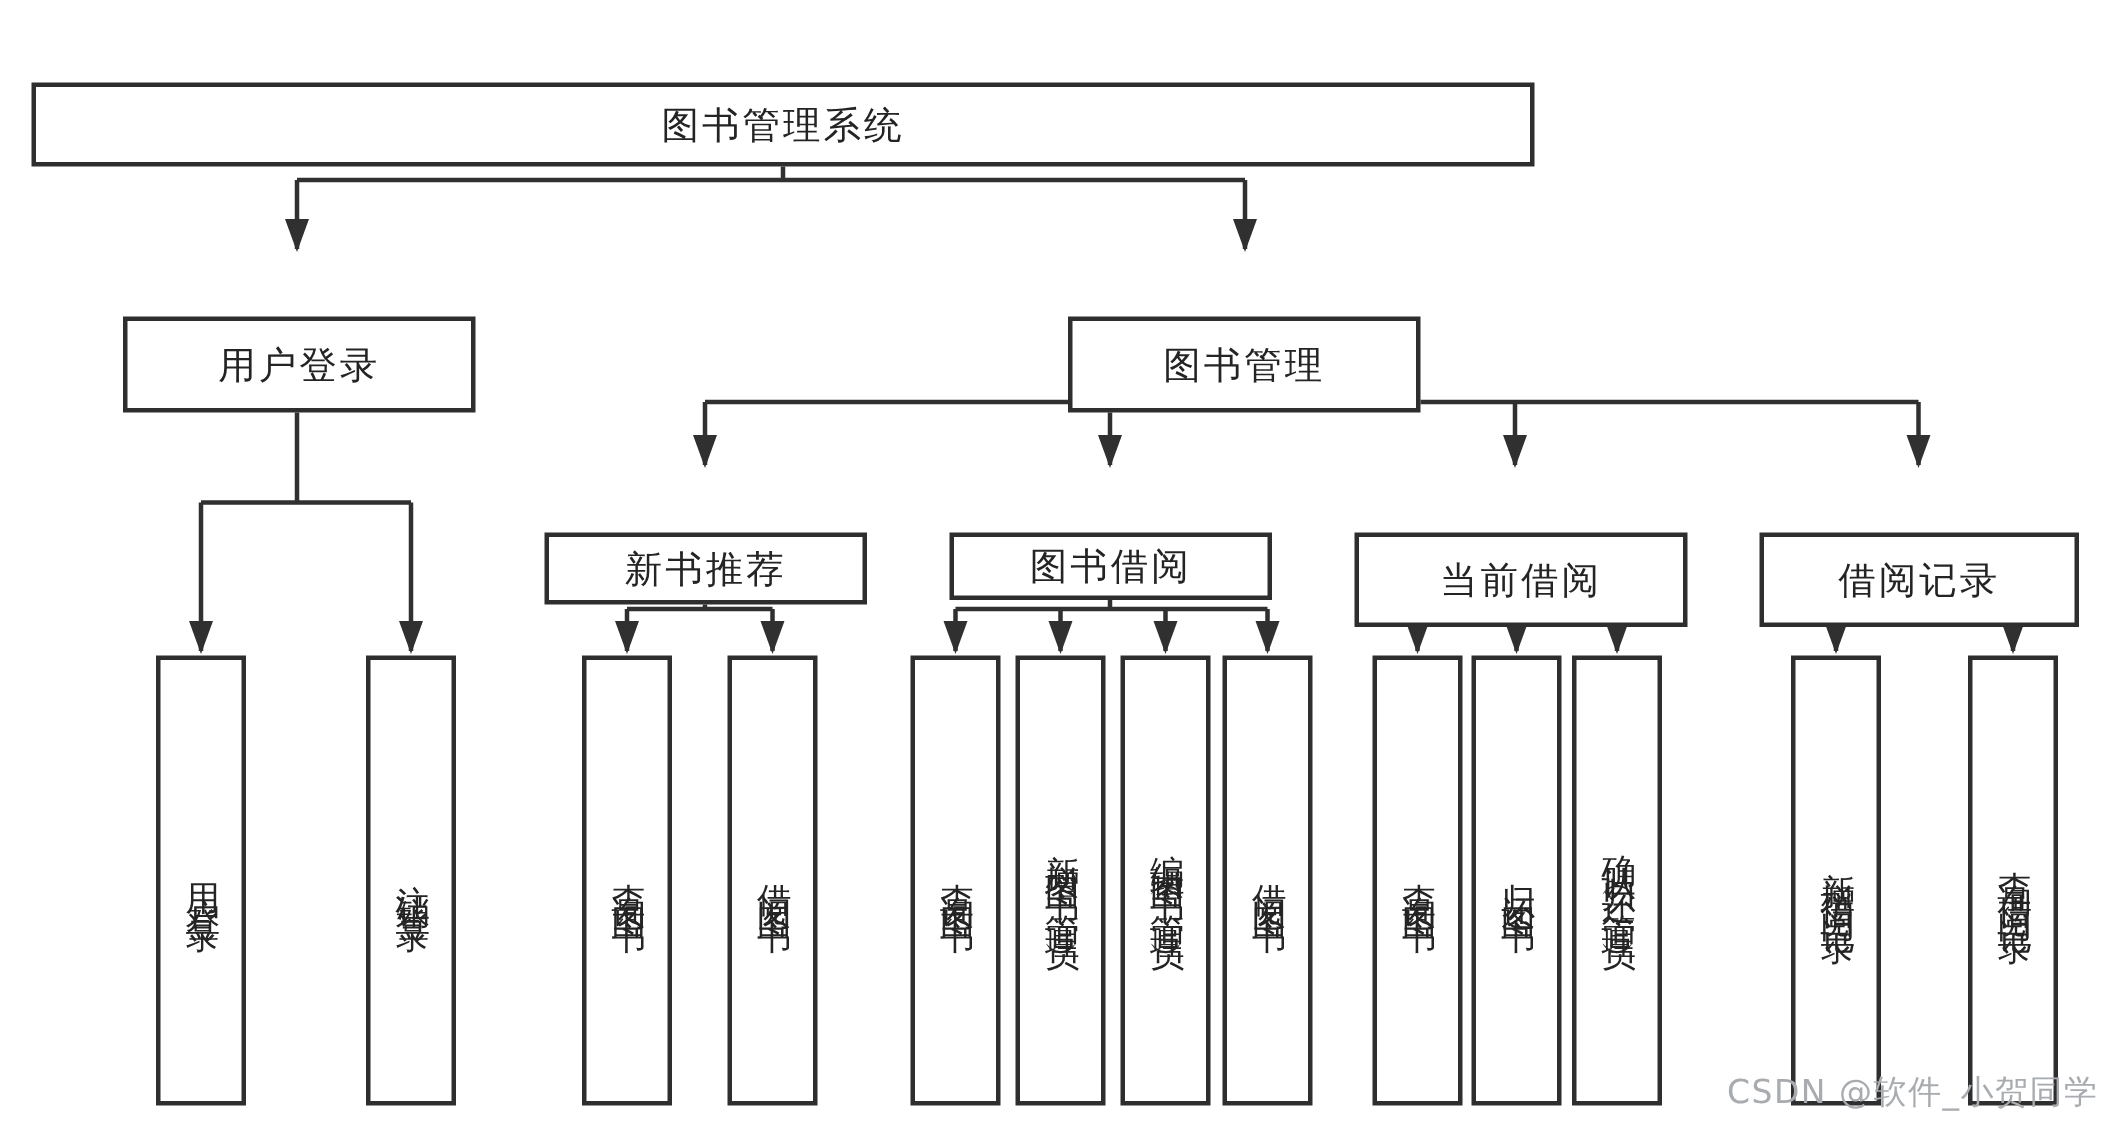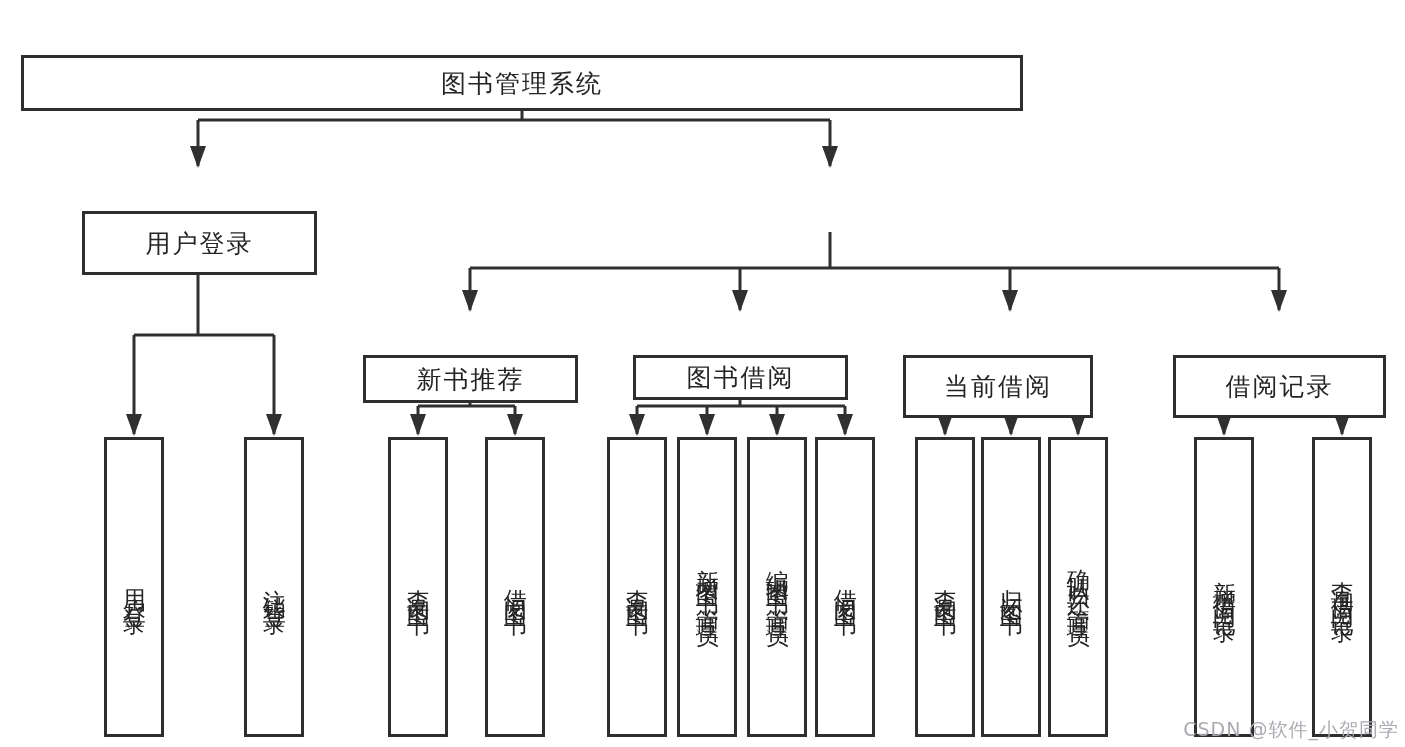--- a/index.html
+++ b/index.html
@@ -51,21 +51,21 @@
     writing-mode: vertical-rl;
     text-orientation: mixed;
     font-size: 23px;
     letter-spacing: 8px;
     line-height: 1.1;
   }
   .watermark {
     position: absolute;
     right: 6px;
     bottom: 4px;
-    font-size: 19px;
+    font-size: 22px;
     letter-spacing: 1px;
     color: #a8abb0;
     white-space: nowrap;
     margin-left: 20px;
   }
 </style>
 </head>
 <body>
 
 <div class="canvas">
@@ -102,24 +102,25 @@
     <polygon points="1070,414 1086,414 1078,436"></polygon>
 
     <path d="M1279 376 V406 M1224 406 H1342 M1224 406 V434 M1342 406 V434"></path>
     <polygon points="1216,414 1232,414 1224,436"></polygon>
     <polygon points="1334,414 1350,414 1342,436"></polygon>
   </svg>
 
   <div class="node h" style="left:21px; top:13px; width:1002px; height:56px;">图书管理系统</div>
 
   <div class="node h" style="left:82px; top:169px; width:235px; height:64px;">用户登录</div>
+  <div class="node h" style="left:712px; top:169px; width:235px; height:64px;">图书管理</div>
 
   <div class="node h" style="left:363px; top:313px; width:215px; height:48px;">新书推荐</div>
   <div class="node h" style="left:633px; top:313px; width:215px; height:45px;">图书借阅</div>
-  <div class="node h" style="left:903px; top:313px; width:190px; height:63px;">当前借阅</div>
+  <div class="node h" style="left:903px; top:313px; width:222px; height:63px;">当前借阅</div>
   <div class="node h" style="left:1173px; top:313px; width:213px; height:63px;">借阅记录</div>
 
   <div class="node v" style="left:104px; top:437px; width:60px; height:300px;">用户登录</div>
   <div class="node v" style="left:244px; top:437px; width:60px; height:300px;">注销登录</div>
 
   <div class="node v" style="left:388px; top:437px; width:60px; height:300px;">查询图书</div>
   <div class="node v" style="left:485px; top:437px; width:60px; height:300px;">借阅图书</div>
 
   <div class="node v" style="left:607px; top:437px; width:60px; height:300px;">查询图书</div>
   <div class="node v" style="left:677px; top:437px; width:60px; height:300px;">新增图书（管理员）</div>

